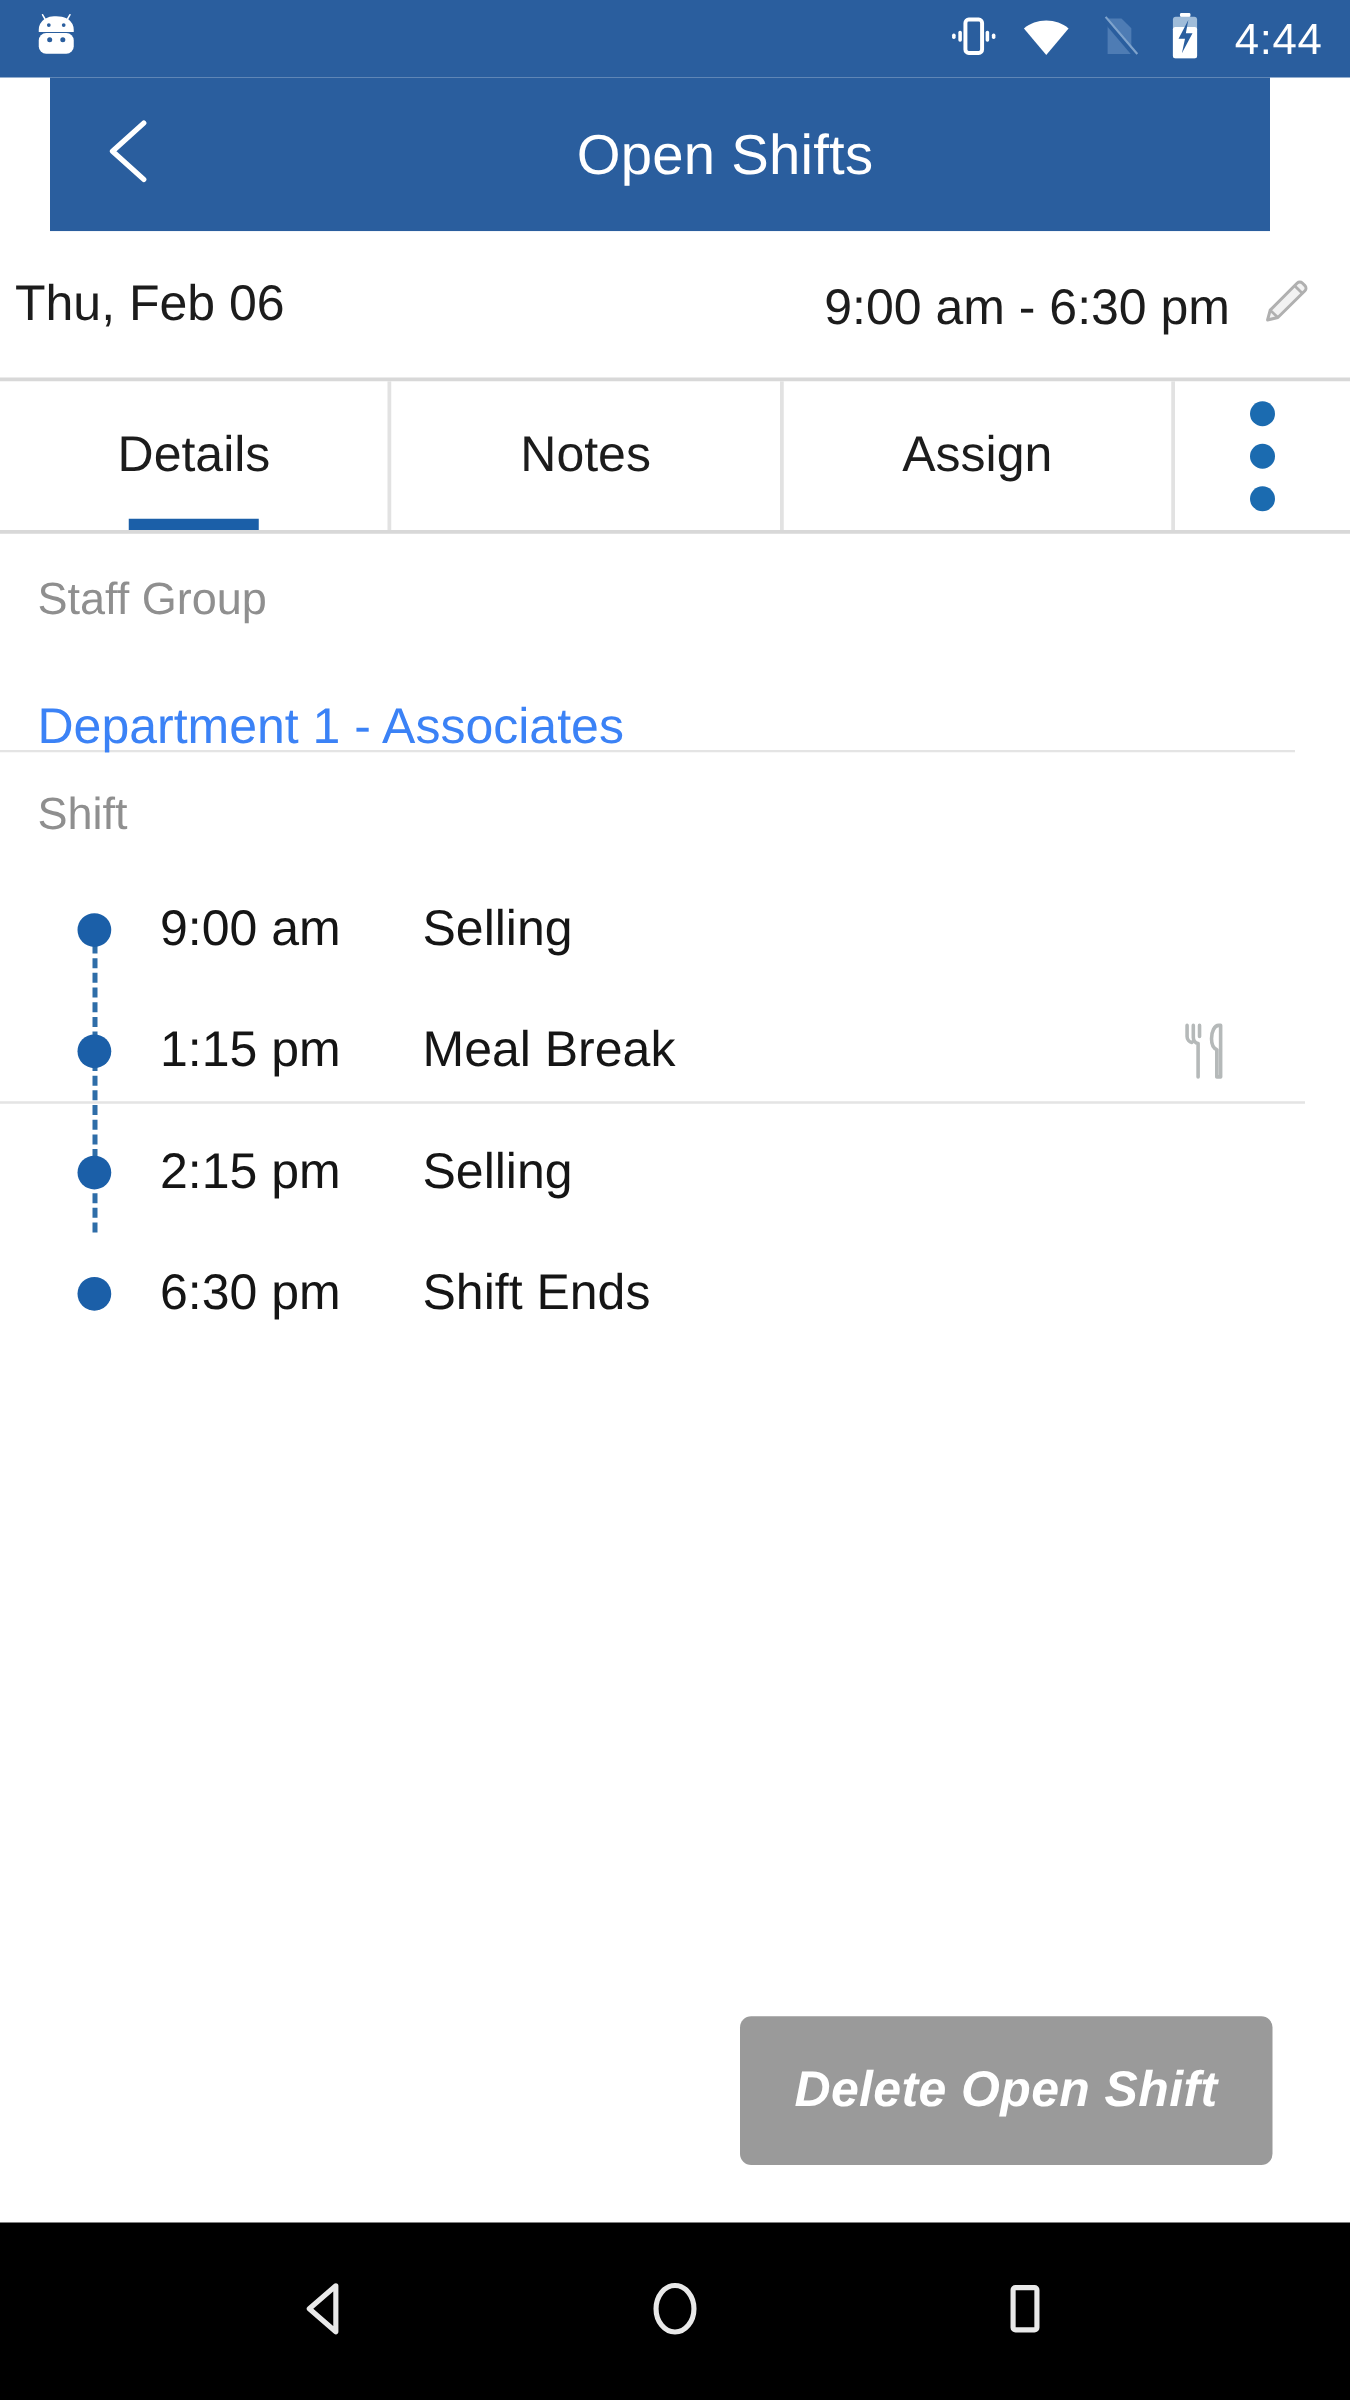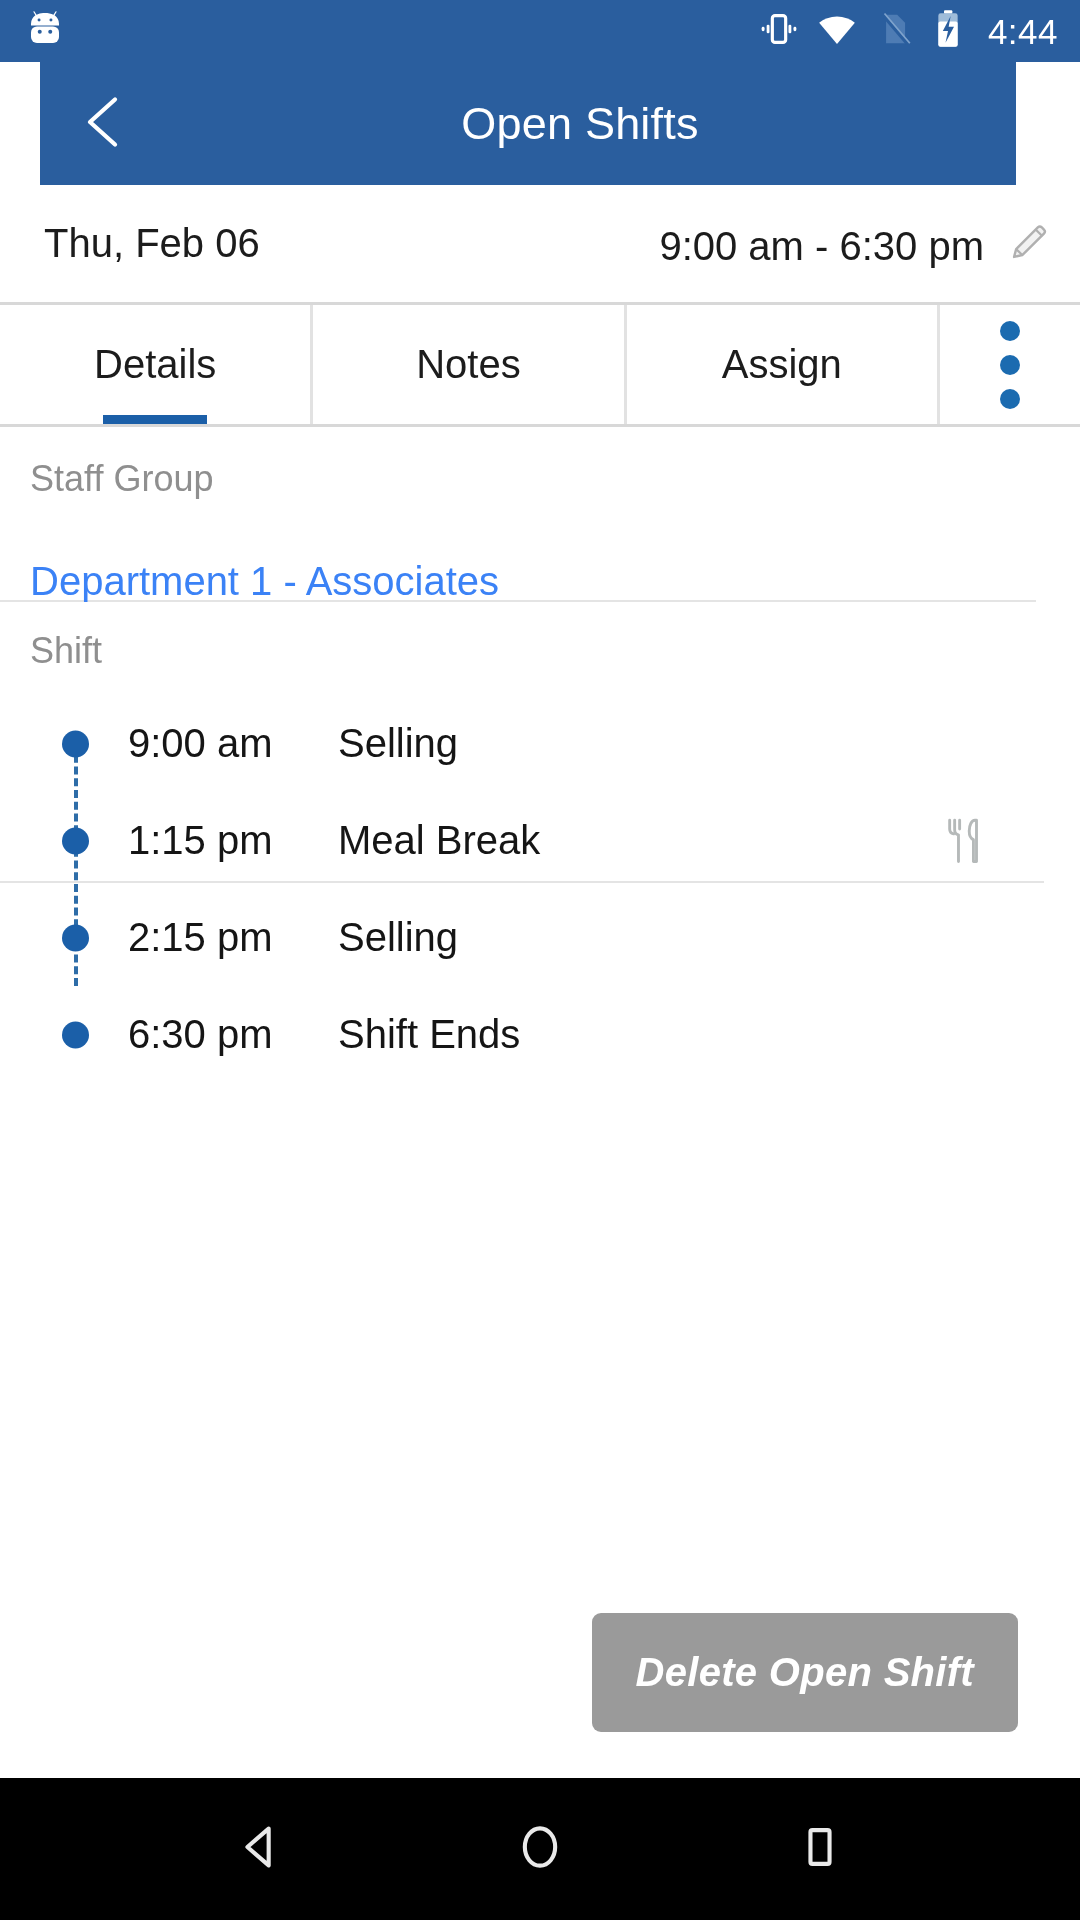--- a/index.html
+++ b/index.html
@@ -43,21 +43,21 @@
     color:#ffffff; font-size:45px; font-weight:400; letter-spacing:0.2px;
   }
 
   
   .daterow {
     position:absolute; top:185px; left:0; width:1080px; height:117px;
     display:flex; align-items:center;
     background:#ffffff;
   }
   .date-text {
-    margin-left:44px; font-size:40px; color:#1c1c1c; font-weight:400;
+    margin-left:12px; font-size:40px; color:#1c1c1c; font-weight:400;
   }
   .time-wrap {
     margin-left:auto; display:flex; align-items:flex-end; gap:22px; margin-right:28px;
   }
   .time-text { font-size:40px; color:#1c1c1c; font-weight:400; }
   .pencil { display:block; }
 
   
   .tabbar {
     position:absolute; top:302px; left:0; width:1080px; height:125px;

